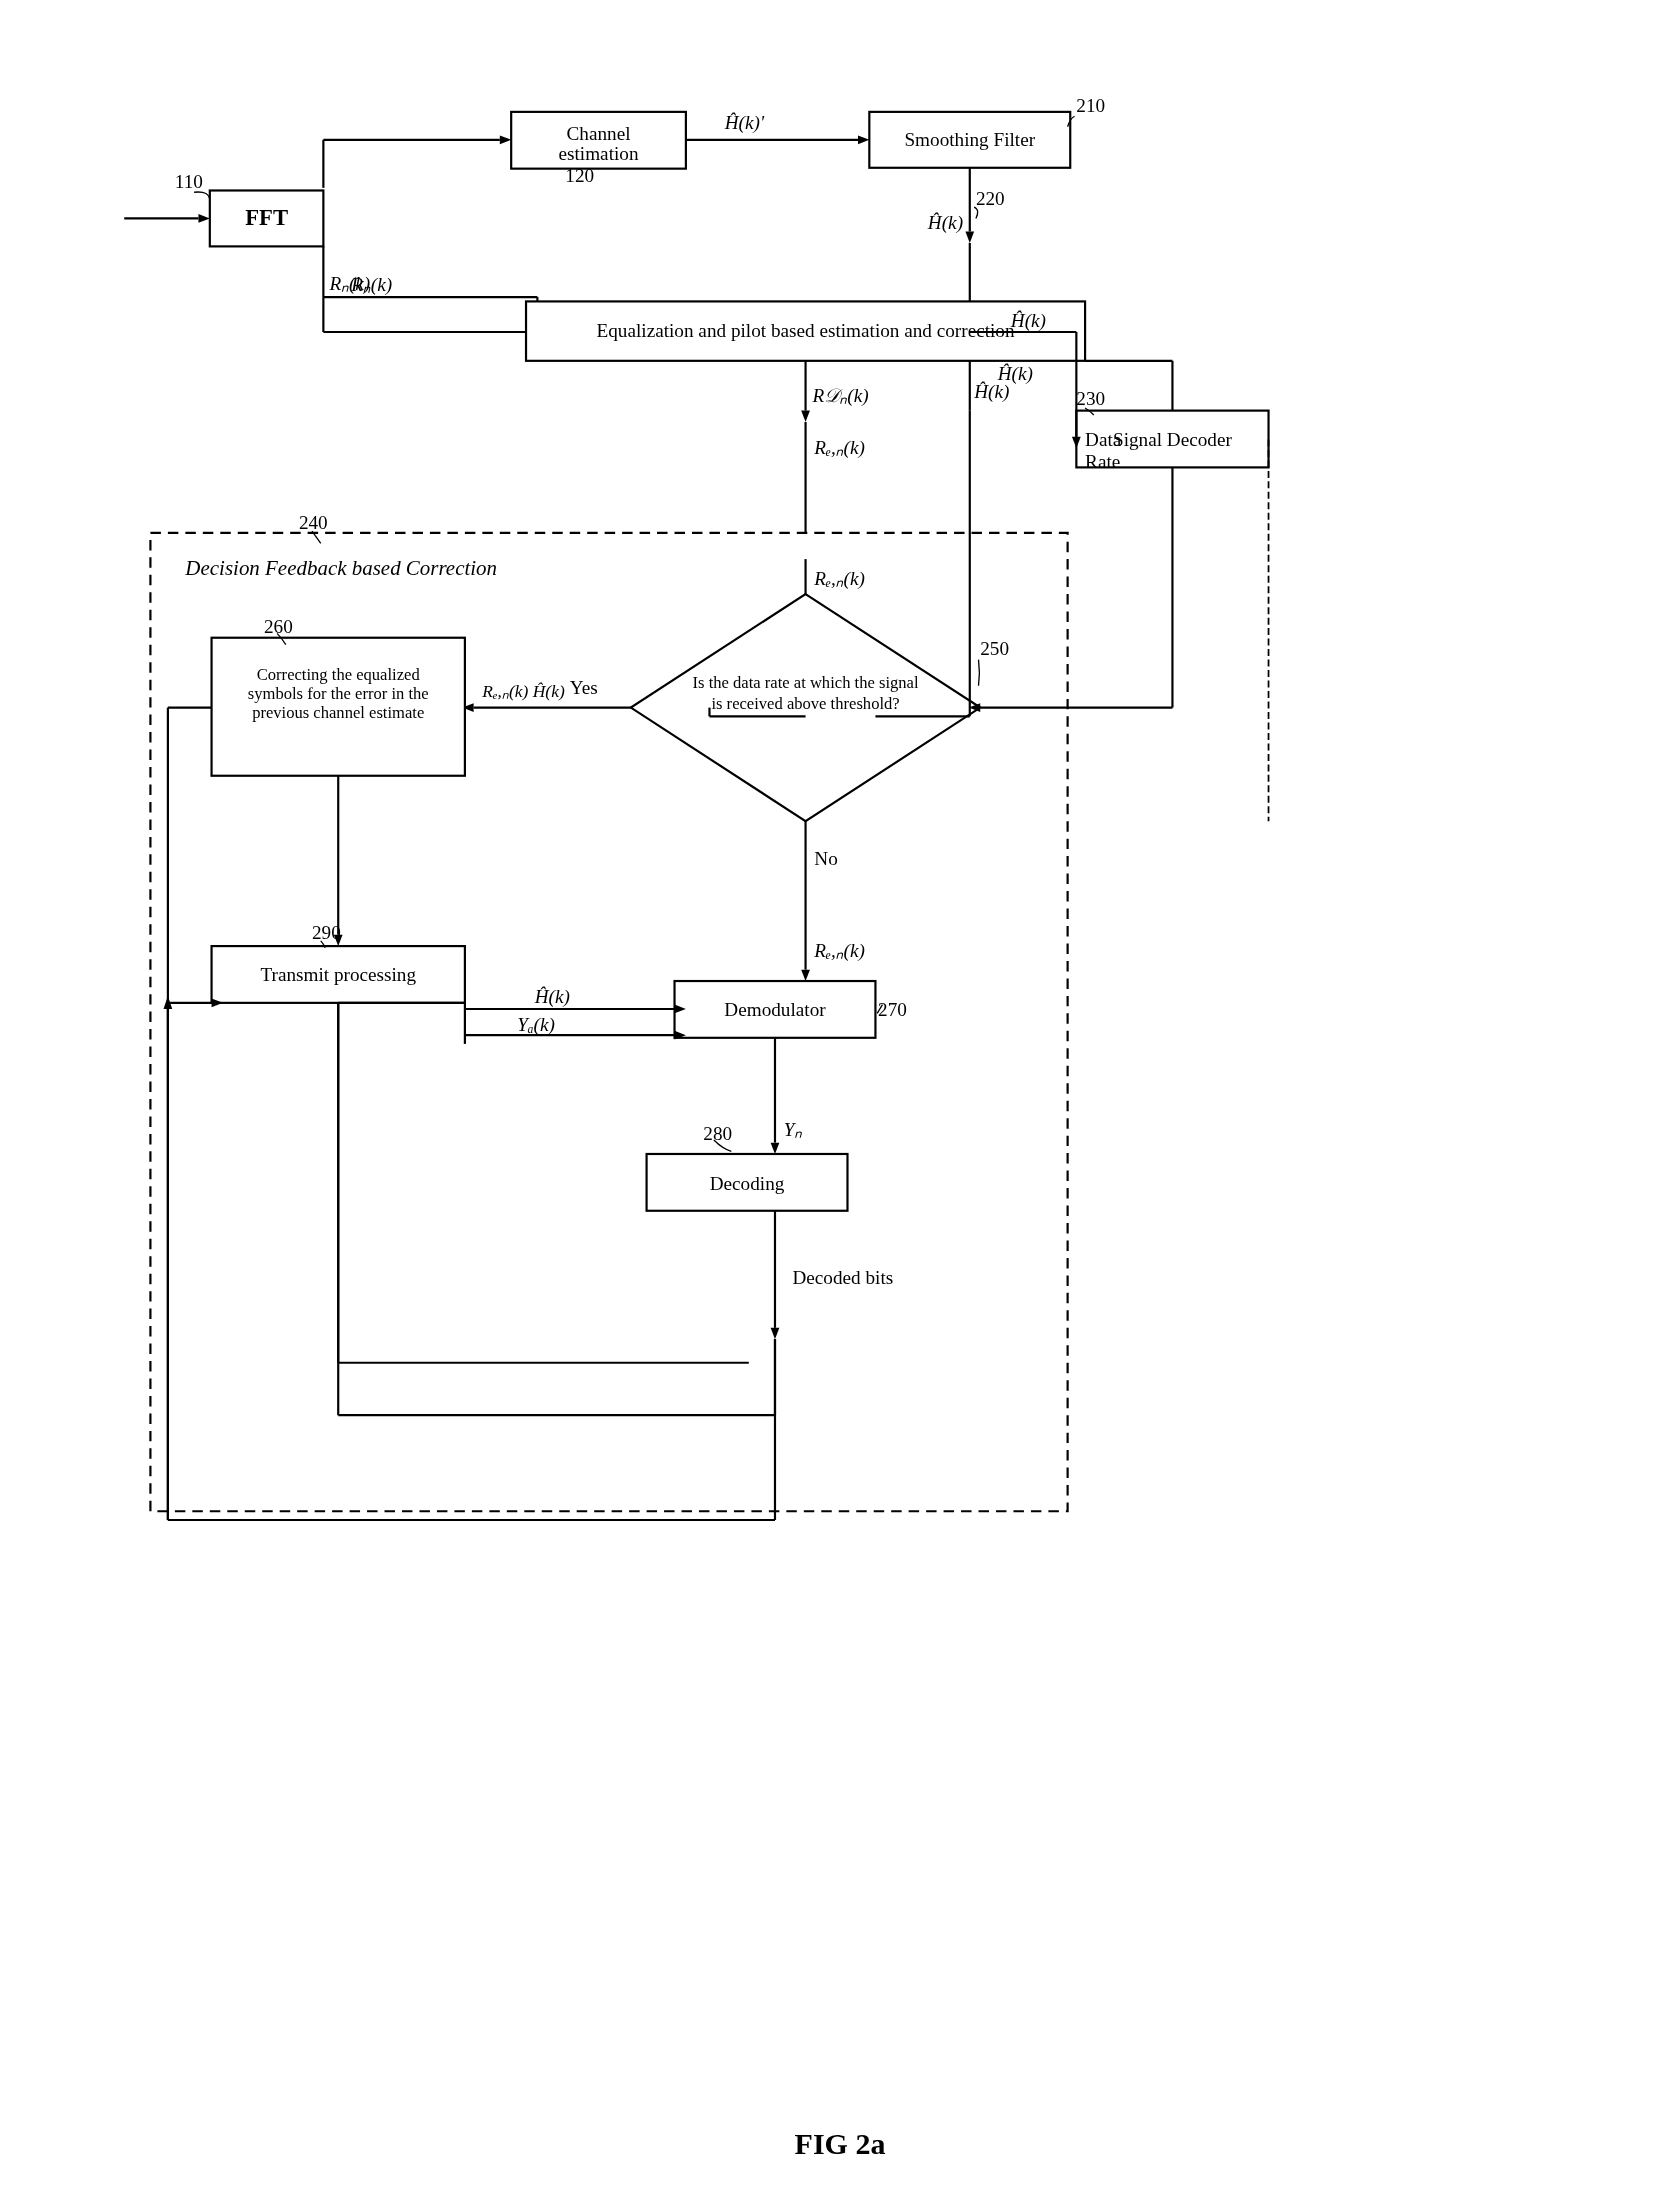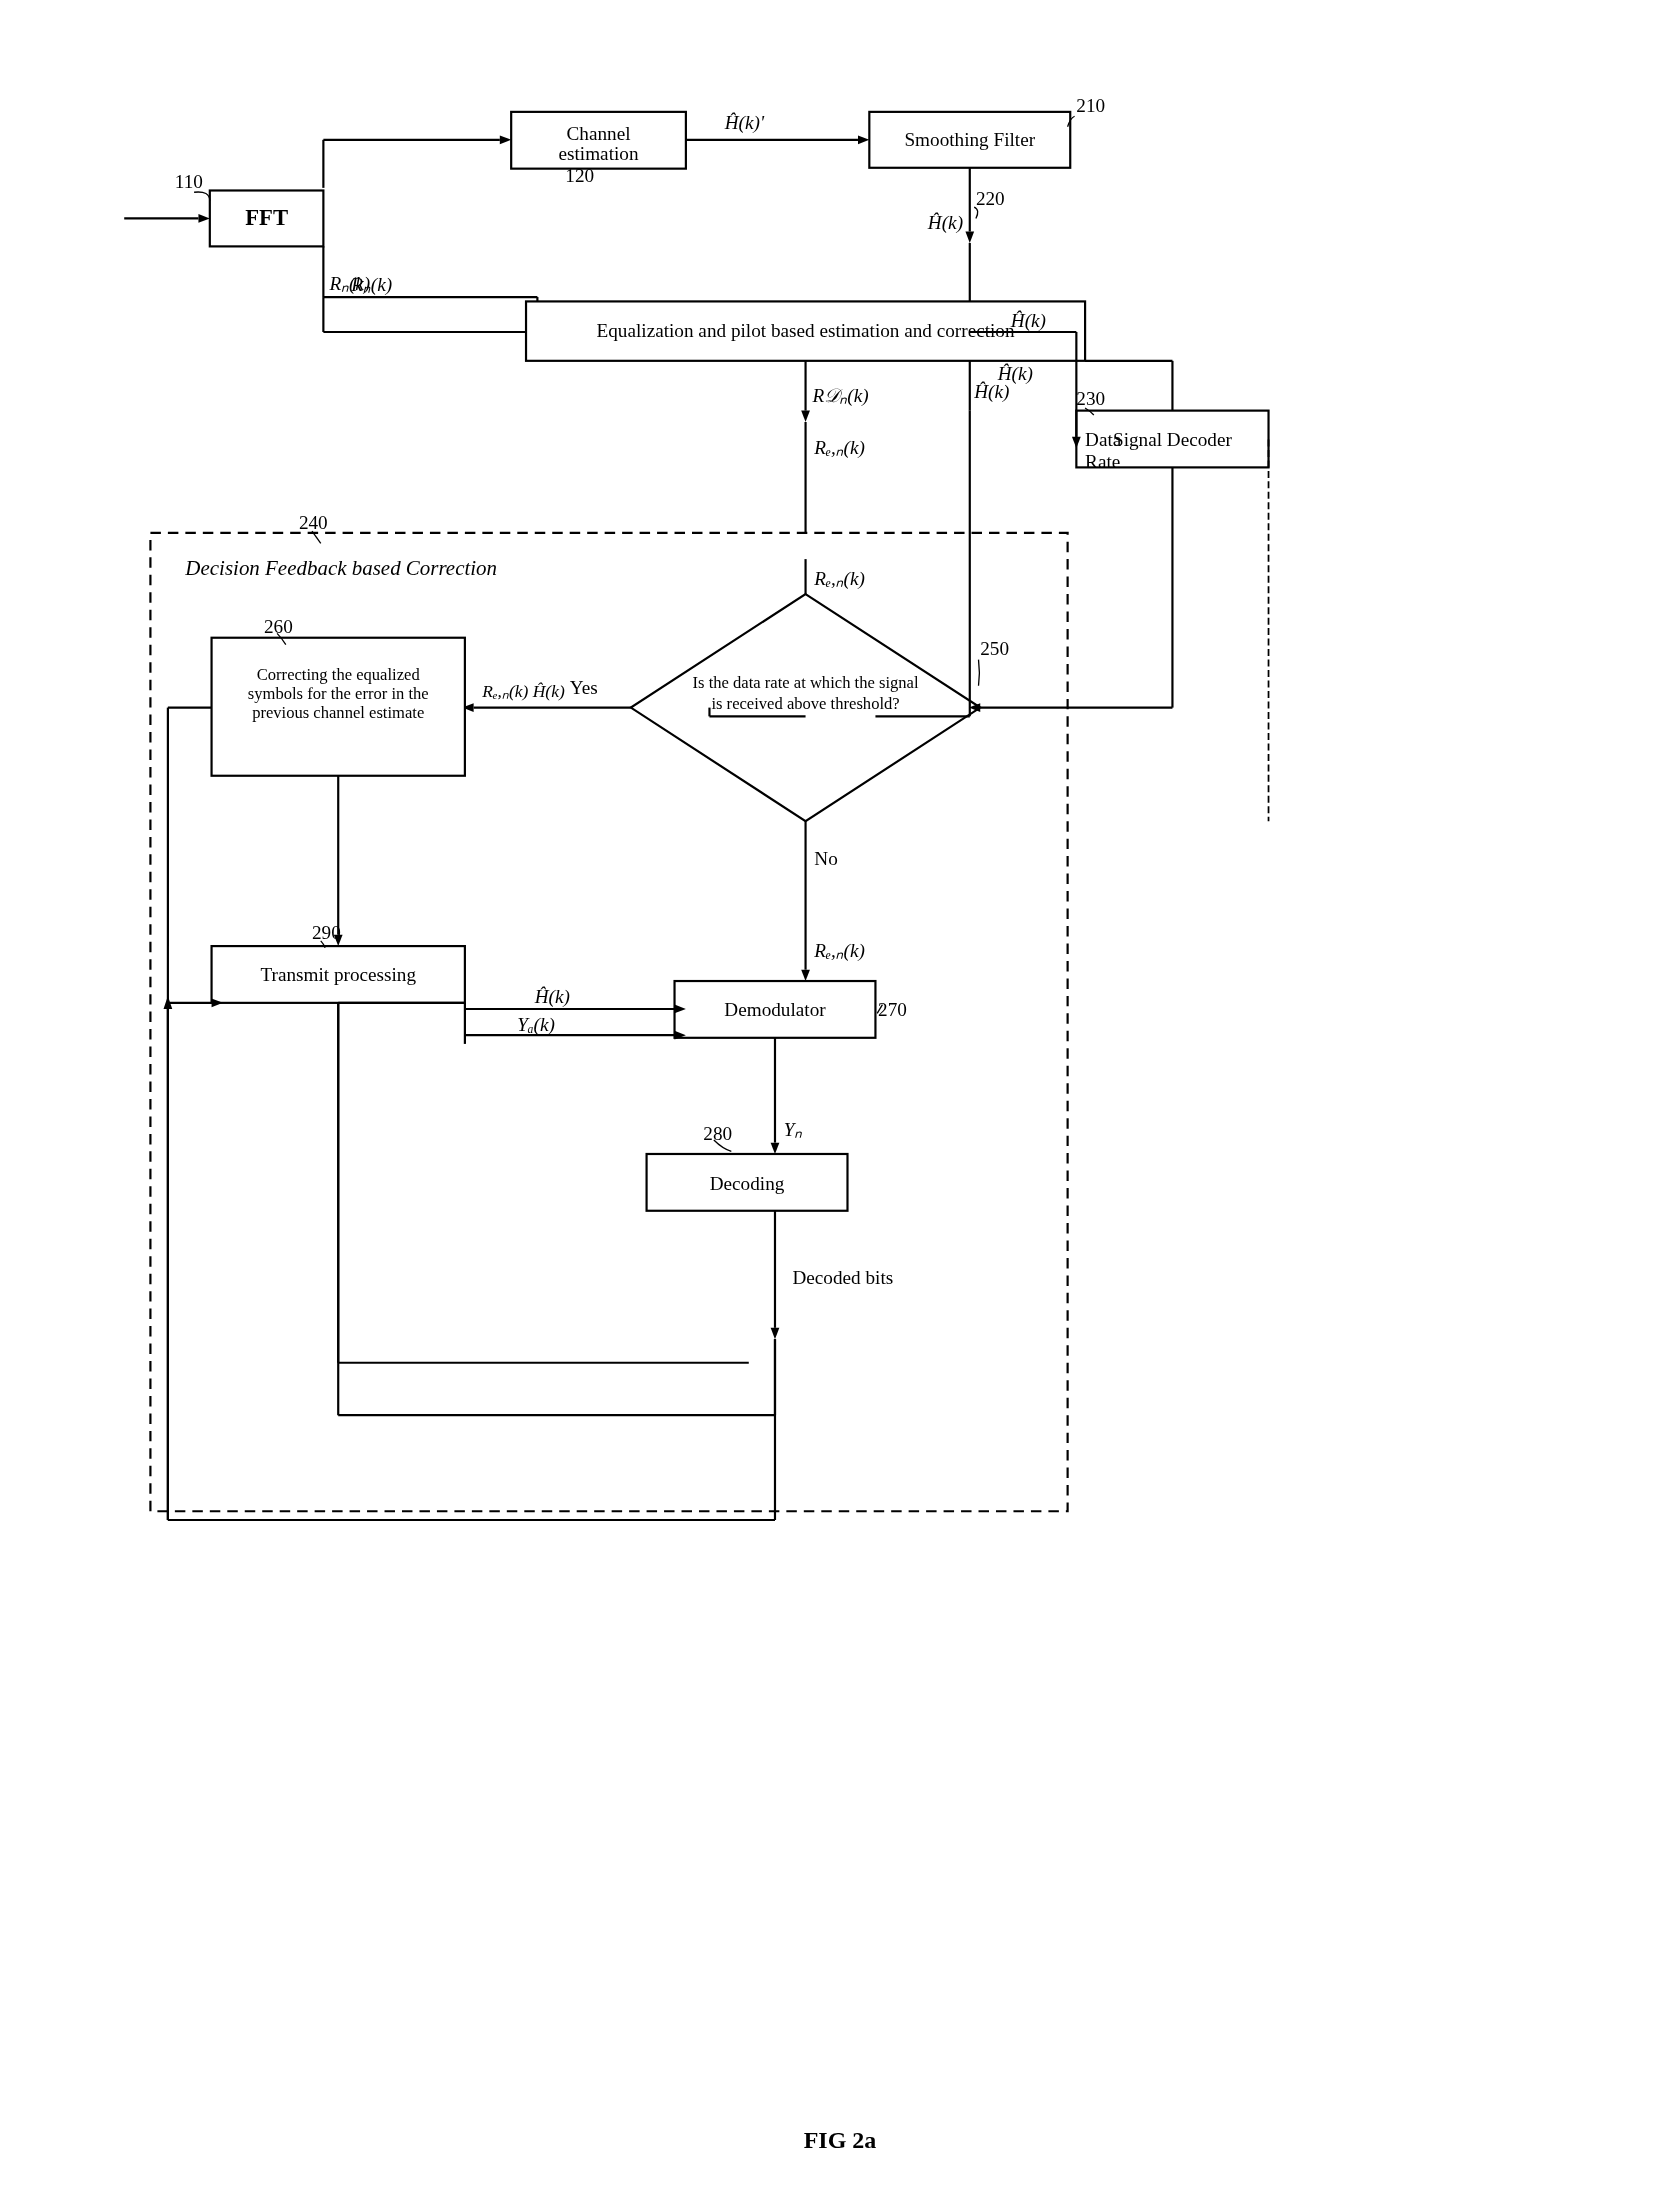--- a/index.html
+++ b/index.html
@@ -21,21 +21,21 @@
     }
 
     
     .main-svg {
       width: 100%;
       height: auto;
     }
 
     .fig-caption {
       text-align: center;
-      font-size: 24px;
+      font-size: 30px;
       font-weight: bold;
       margin-top: 35px;
       font-family: 'Times New Roman', Times, serif;
     }
 
     svg text {
       font-family: 'Times New Roman', Times, serif;
     }
   </style>
 </head>

